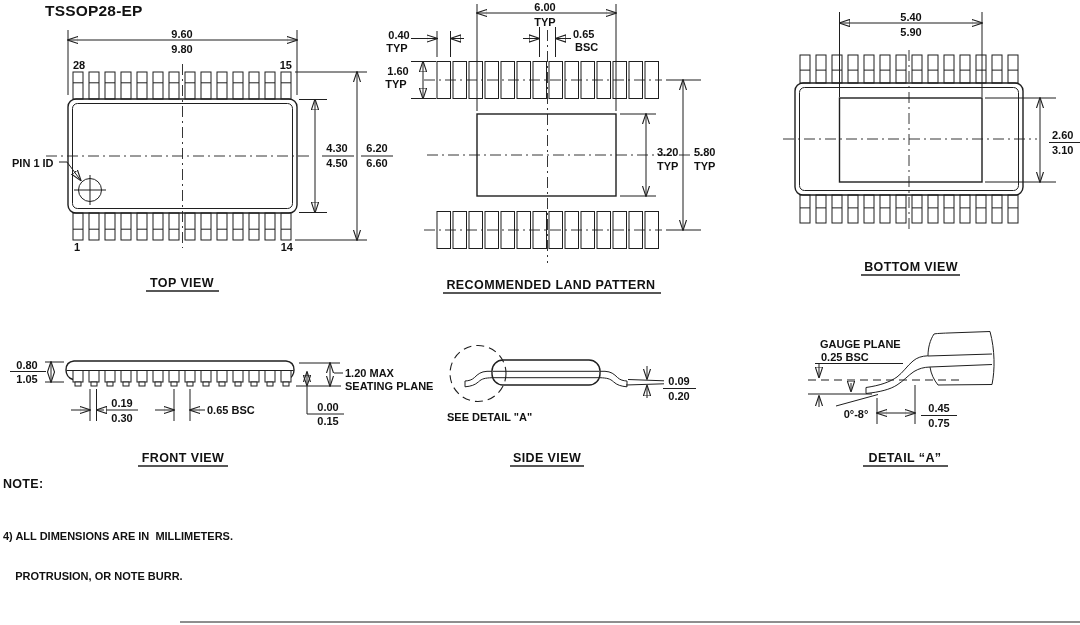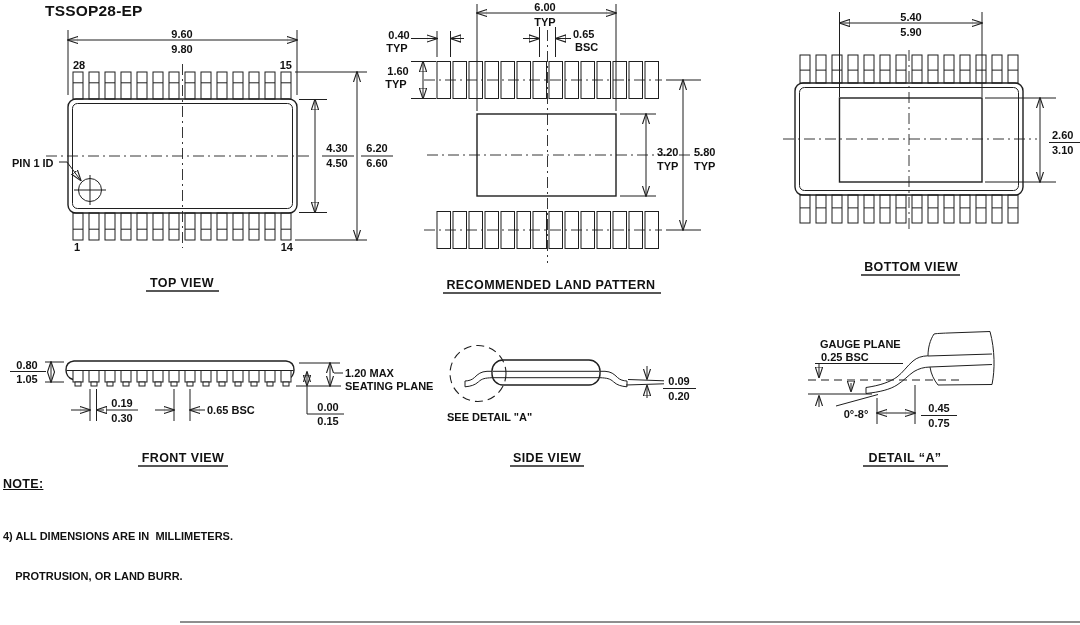--- a/index.html
+++ b/index.html
@@ -11,21 +11,21 @@
   .bd{stroke-width:1.4;}
   .cl{stroke-width:0.9;stroke-dasharray:11 4 2 4;}
   .dsh{stroke-width:1.1;stroke-dasharray:8 5;}
   .row rect{fill:#fff;stroke:#1f1f1f;stroke-width:1;}
   .row line{stroke:#1f1f1f;stroke-width:1;}
   text{fill:#111;font-family:"Liberation Sans",sans-serif;font-weight:bold;stroke:none;}
   .t11{font-size:11px;}
   .ttl{font-size:12.5px;letter-spacing:.4px;}
   #main-title{position:absolute;left:3px;top:2px;font-size:15.5px;font-weight:bold;letter-spacing:.2px;margin-left:42px;}
   #note-head{position:absolute;left:3px;top:477px;font-size:12.5px;font-weight:bold;
-             text-decoration:underline;letter-spacing:.3px;}
+             letter-spacing:.3px;}
   #notes{position:absolute;left:3px;top:504px;font-size:11px;font-weight:bold;
          line-height:13.2px;white-space:pre;}
 </style>
 </head>
 <body>
 
 <div id="stage">
 
   <div id="main-title">TSSOP28-EP</div>
 
@@ -414,21 +414,21 @@
       <text class="ttl" x="905" y="462" text-anchor="middle">DETAIL “A”</text>
       <line class="bd" x1="863" y1="466" x2="948" y2="466"></line>
     </g>
 
     <line class="ln" x1="180" y1="622" x2="1080" y2="622"></line>
   </svg>
 
   <div id="note-head">NOTE:</div>
   <div id="notes">
     <div>4) ALL DIMENSIONS ARE IN  MILLIMETERS.</div>
-    <div>    PROTRUSION, OR LAND BURR.</div>
+    <div>    PROTRUSION, OR NOTE BURR.</div>
     
     
     
     
     
     
   </div>
 
 </div>
 

